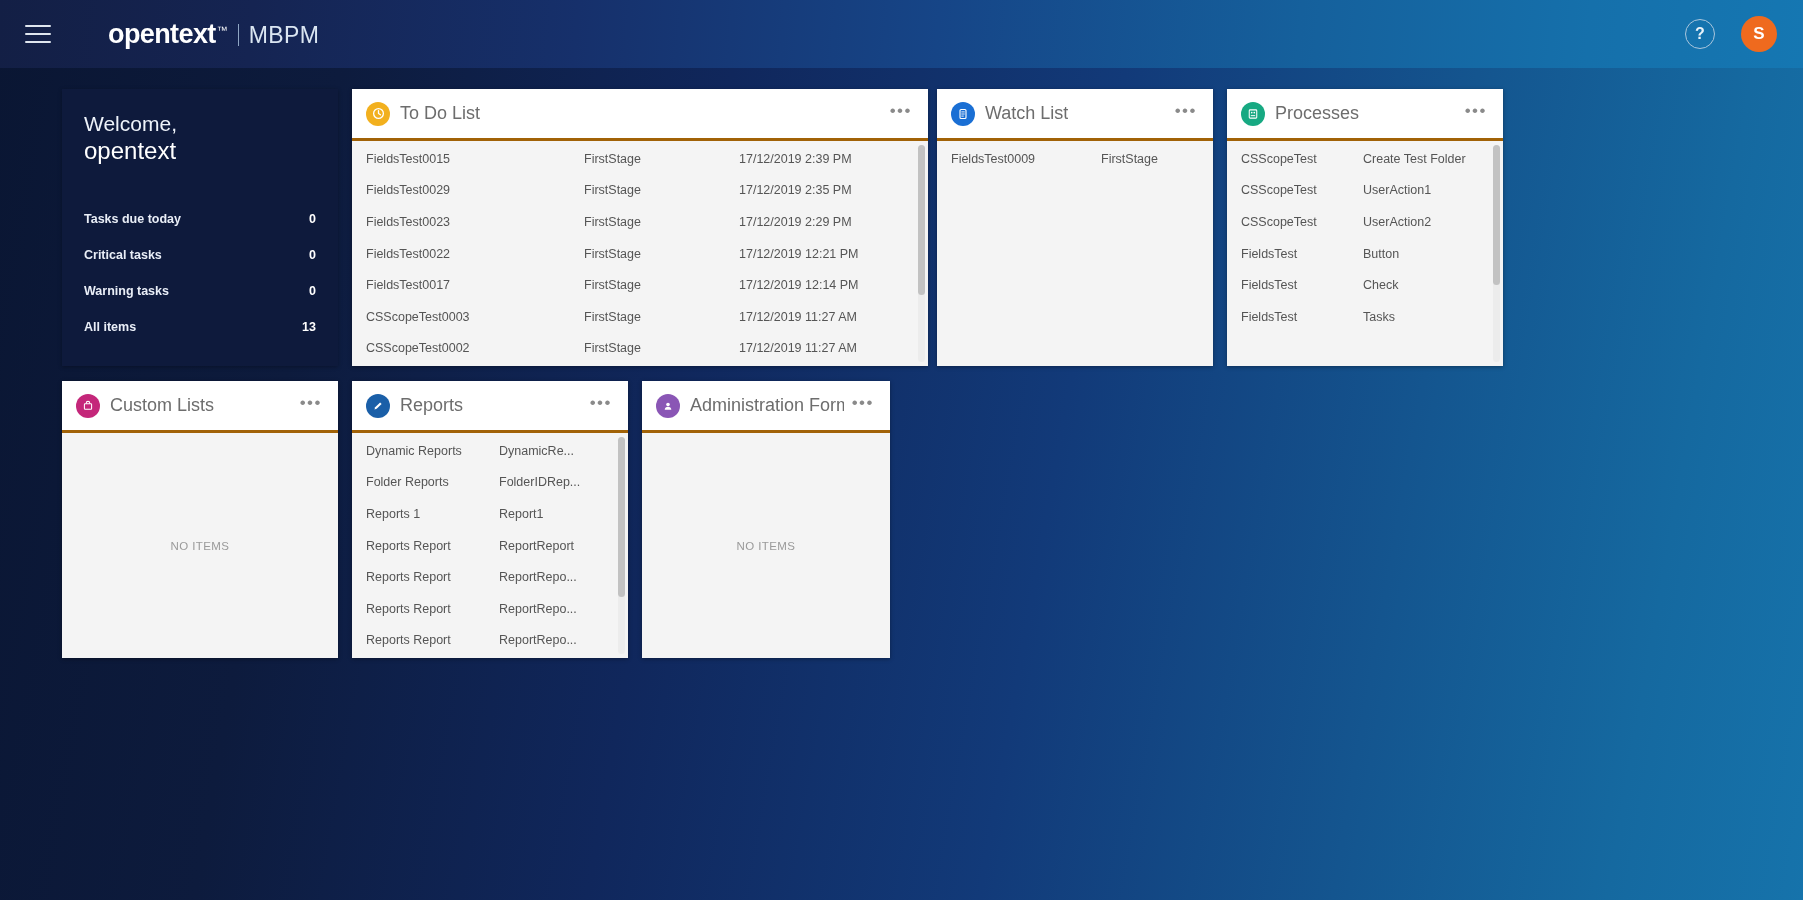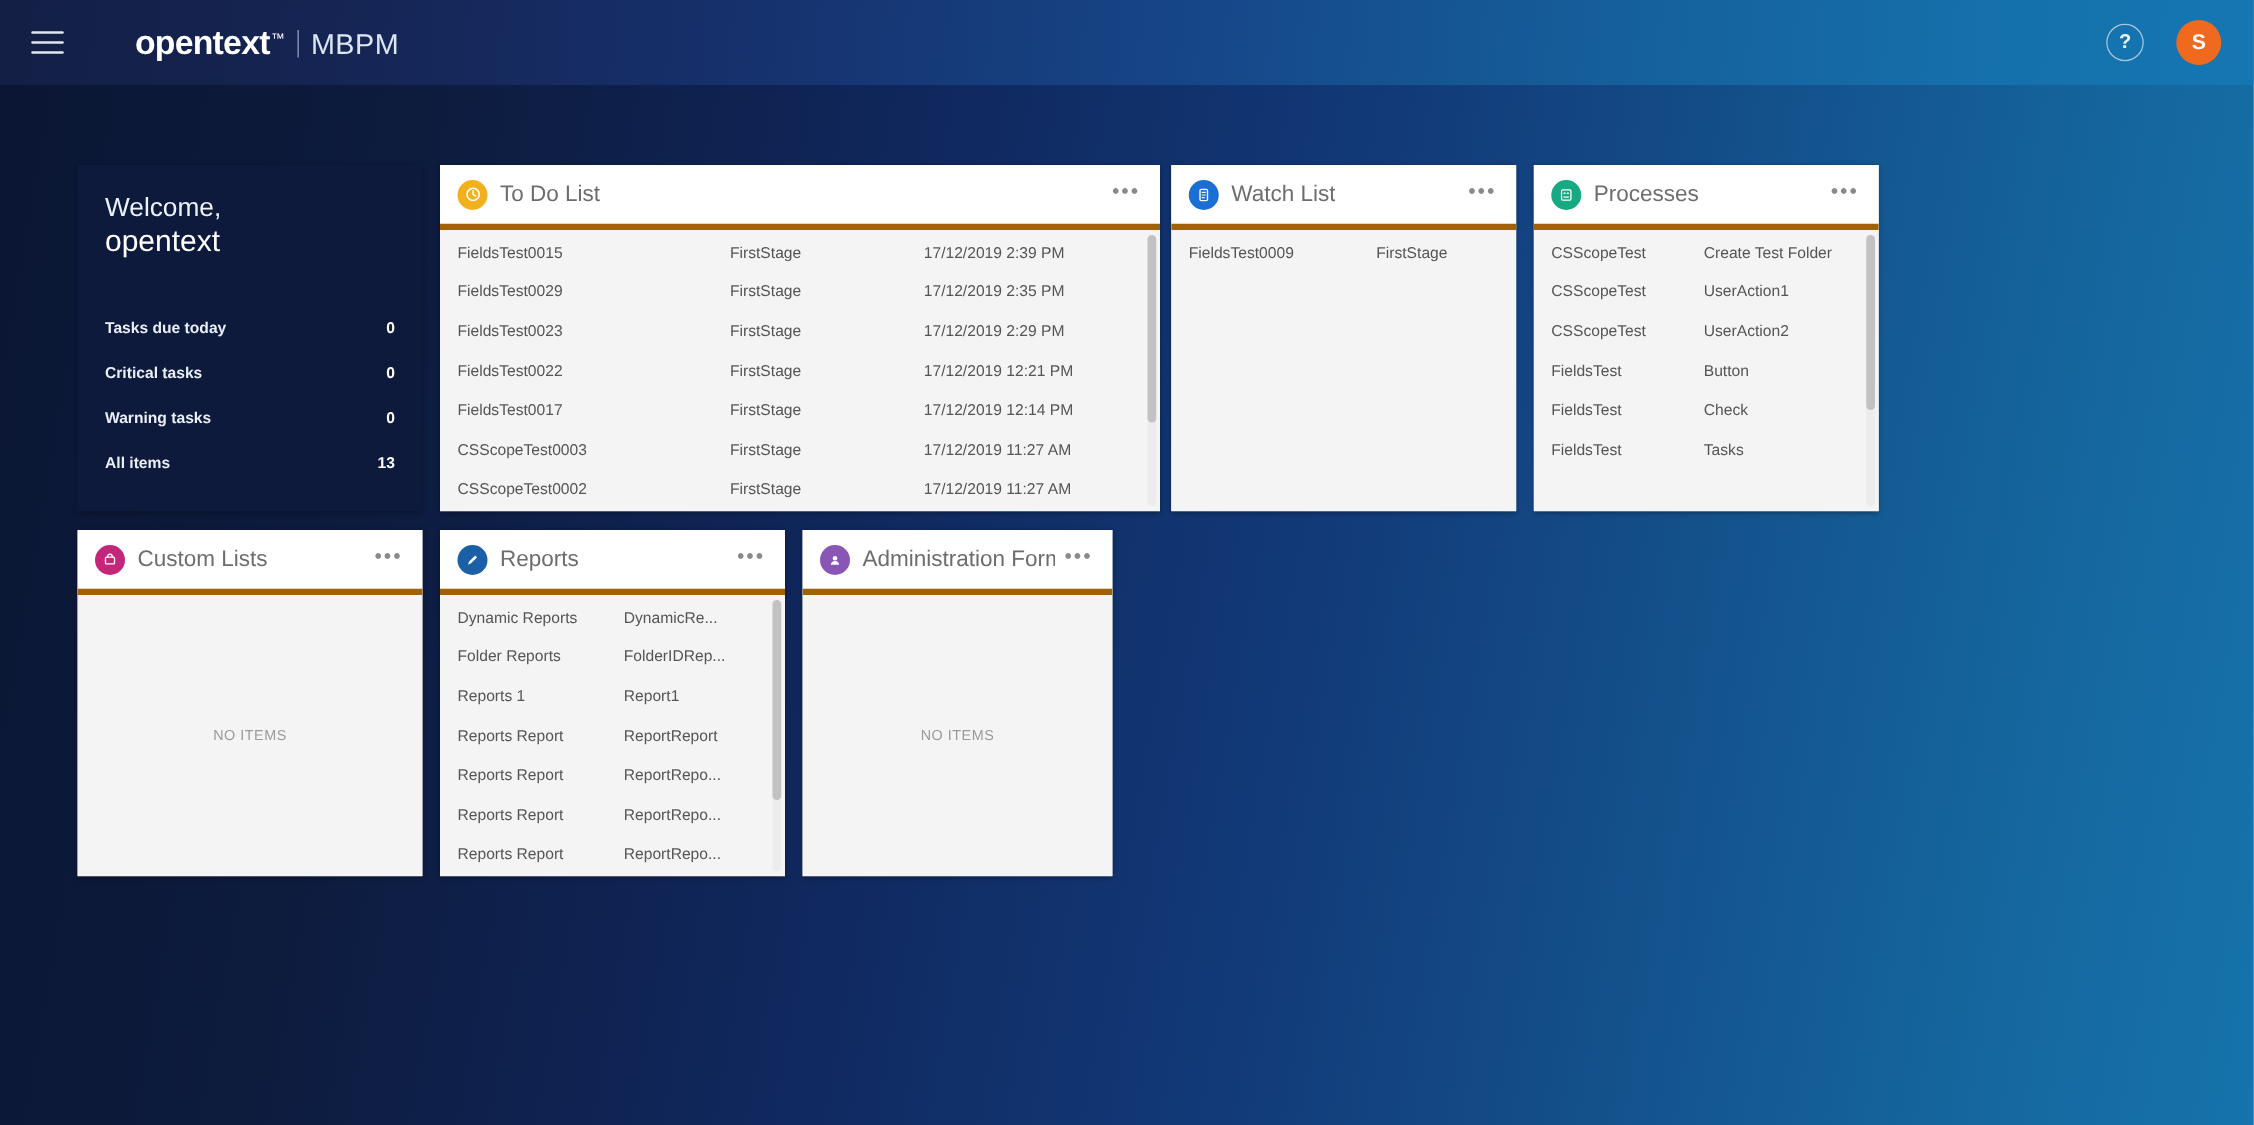--- a/index.html
+++ b/index.html
@@ -71,33 +71,33 @@
     font-size: 16px; font-weight: bold; cursor: pointer;
   }
   .avatar {
     width: 36px; height: 36px; border-radius: 50%;
     background: #ef6a1e; color: #ffffff;
     display: flex; align-items: center; justify-content: center;
     font-size: 17px; font-weight: bold; cursor: pointer;
   }
 
   
-  .dash { position: absolute; top: 68px; left: 0; right: 0; bottom: 0; margin-top: 43px; }
+  .dash { position: absolute; top: 68px; left: 0; right: 0; bottom: 0; }
 
   .tile {
     position: absolute;
     background: #f4f4f4;
     box-shadow: 0 1px 4px rgba(0,0,0,0.35);
     display: flex; flex-direction: column;
     overflow: hidden;
   }
   .tile-head {
     height: 52px; flex: 0 0 52px; background: #ffffff;
     display: flex; align-items: center; padding: 0 14px;
-    border-bottom: 5px solid #a16207;
+    border-bottom: 3px solid #a16207;
   }
   .tile-icon {
     width: 24px; height: 24px; border-radius: 50%;
     display: flex; align-items: center; justify-content: center;
     color: #ffffff; font-size: 12px; flex: 0 0 24px;
   }
   .tile-title {
     margin-left: 10px; font-size: 18px; color: #6d6d6d; font-weight: normal;
     white-space: nowrap; overflow: hidden;
   }

